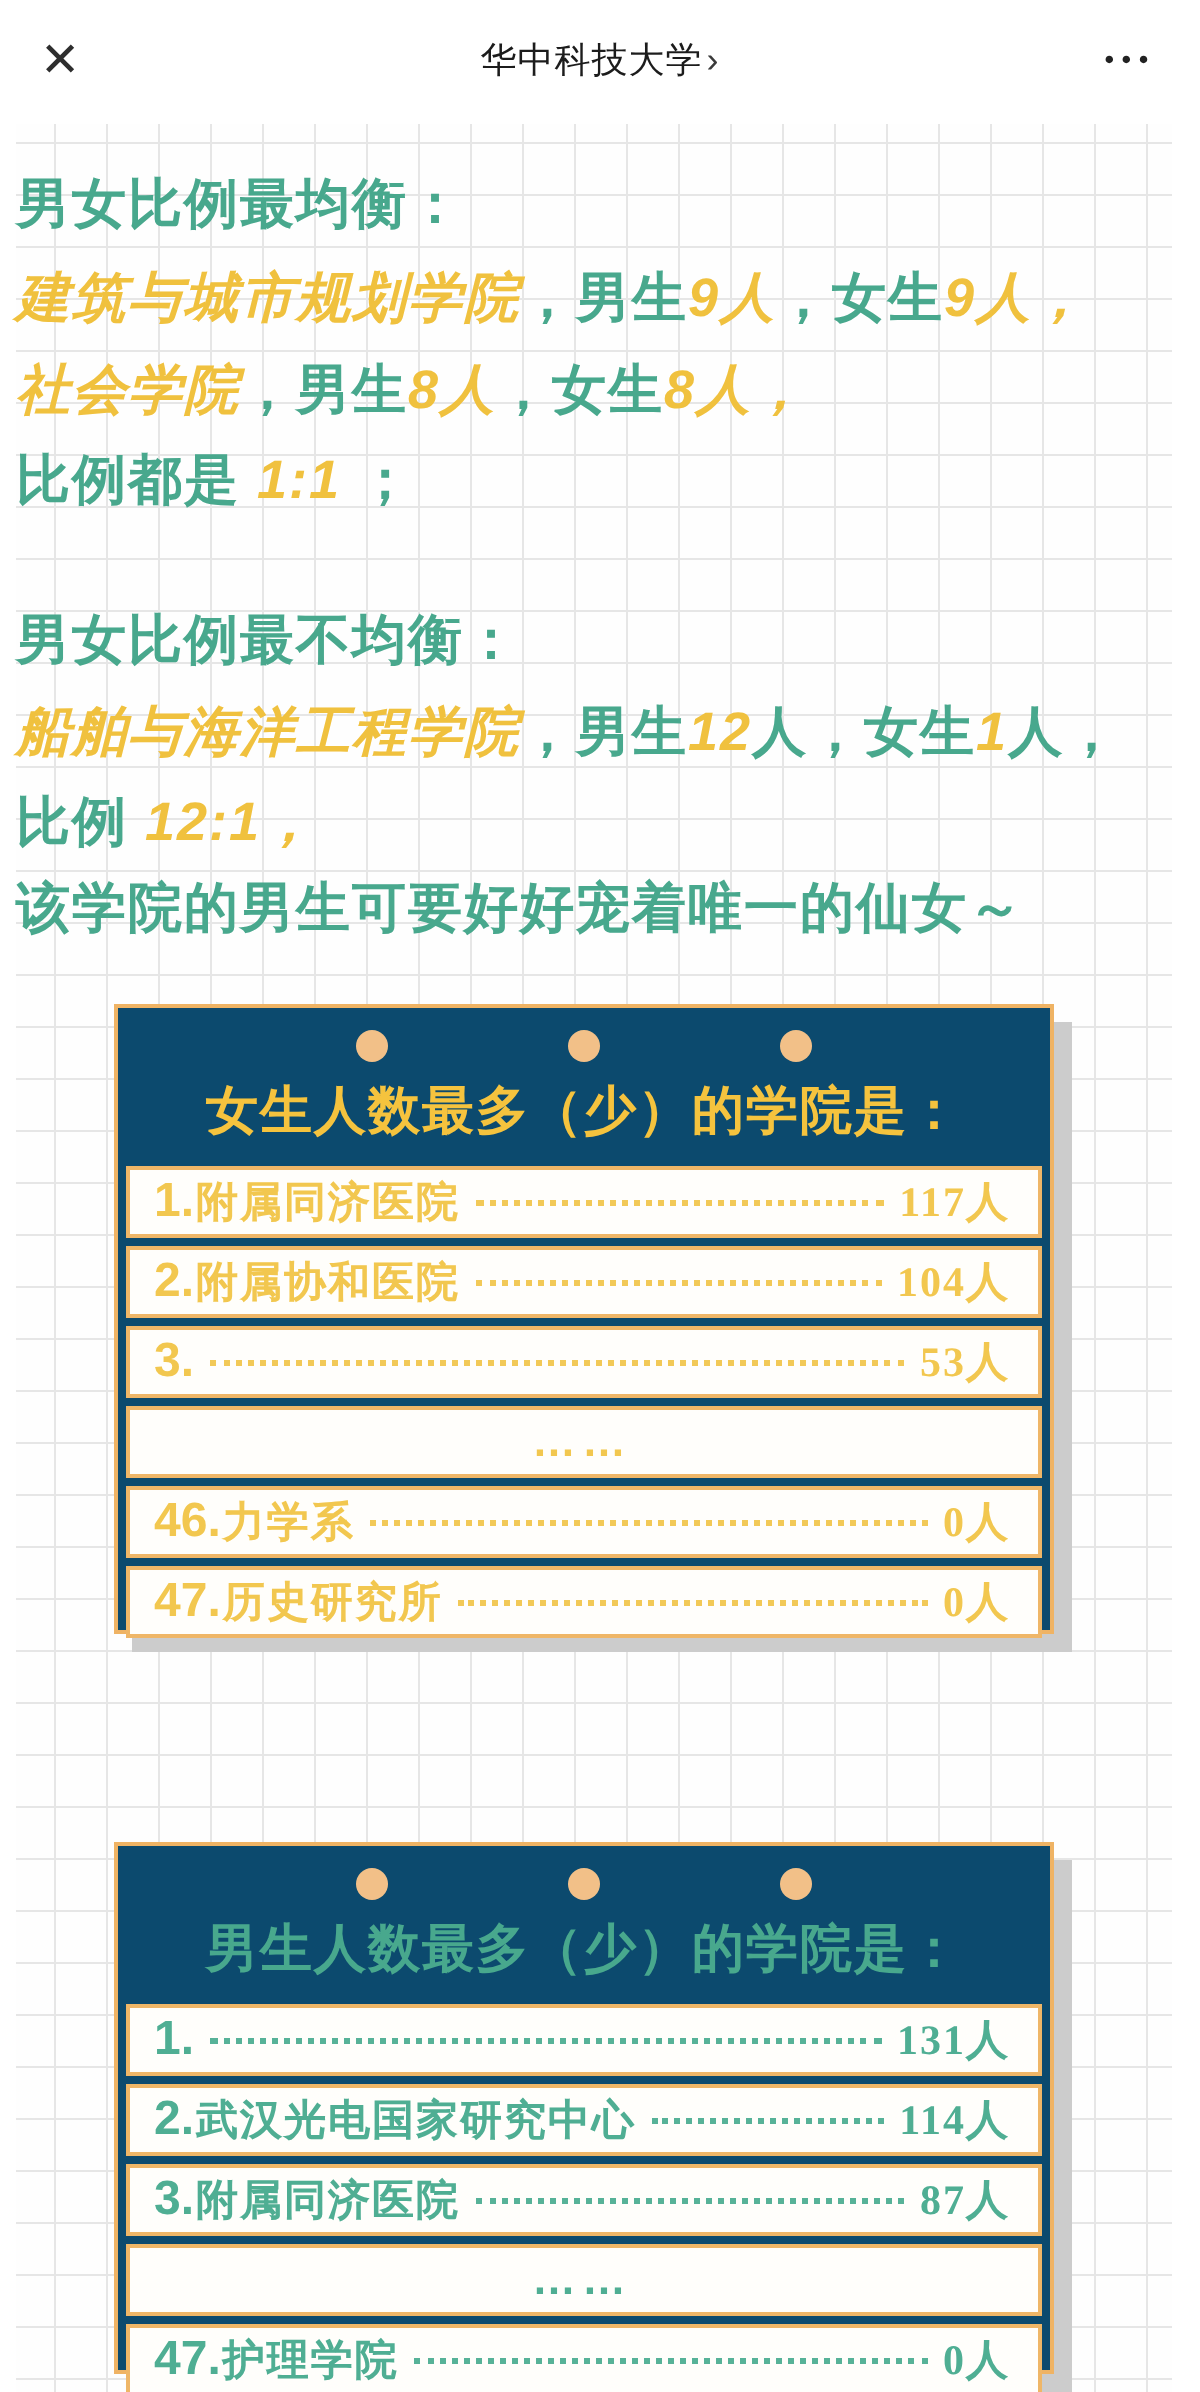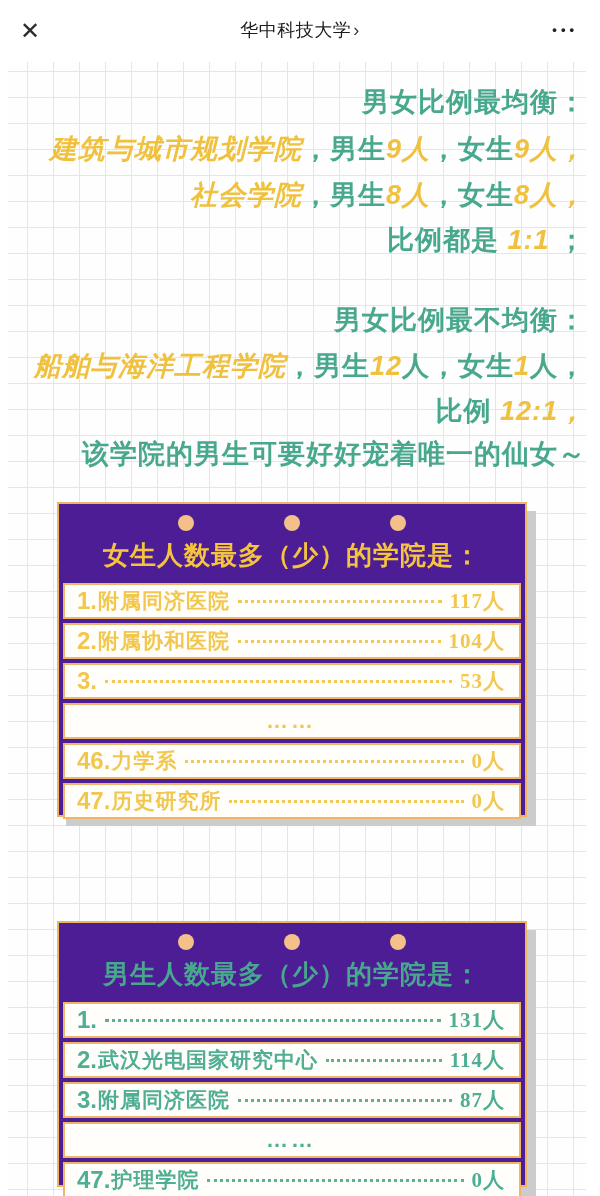--- a/index.html
+++ b/index.html
@@ -37,29 +37,29 @@
     background-color:#fefefe;
     background-image:
       linear-gradient(#e6e6e6 1px, transparent 1px),
       linear-gradient(90deg, #e6e6e6 1px, transparent 1px);
     background-size:26px 26px;
     background-position:-7px 9px;
   }
   
   .pline {
     position:absolute; left:8px; right:14px;
-    text-align:right; font-size:27px; font-weight:bold;
+    text-align:left; font-size:27px; font-weight:bold;
     letter-spacing:1px; white-space:nowrap; z-index:2;
   }
   .t { color:#48a88d; }
   .y { color:#f0c13e;font-style:italic; }
   
   .card {
     position:absolute; left:57px; width:470px;
-    background:#4c1d95;
+    background:#0c4a6e;
     border:2px solid #efb364;
     box-shadow:9px 9px 0 0 #cccccc;
     padding:6px 4px 4px 4px;
     z-index:3;
   }
   .card1 { top:502px; height:315px; }
   .card2 { top:921px; height:266px; }
   .dots { display:flex; justify-content:center; gap:90px; margin-top:5px; }
   .dot { width:16px; height:16px; border-radius:50%; background:#f2c088; }
   .card-title {

